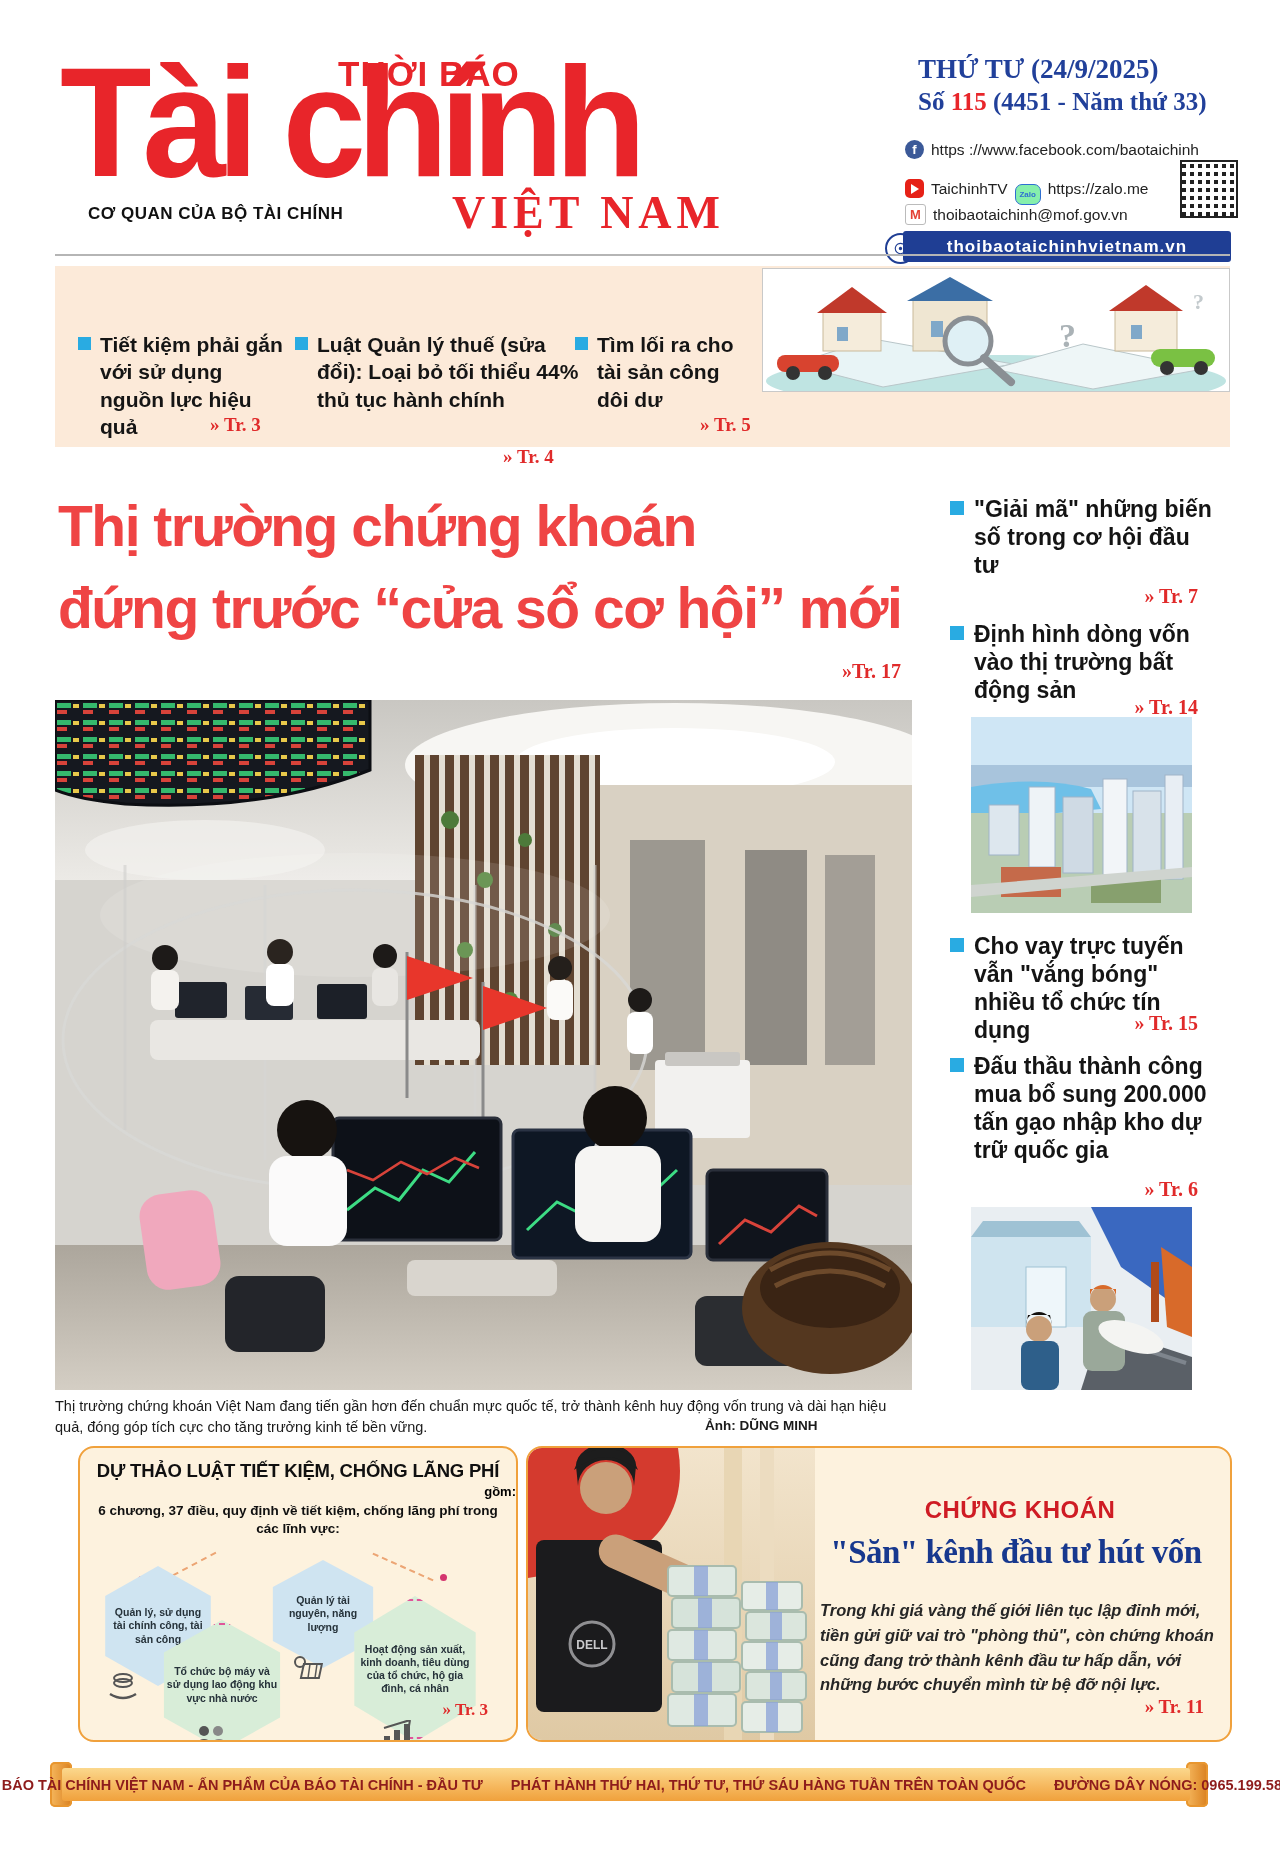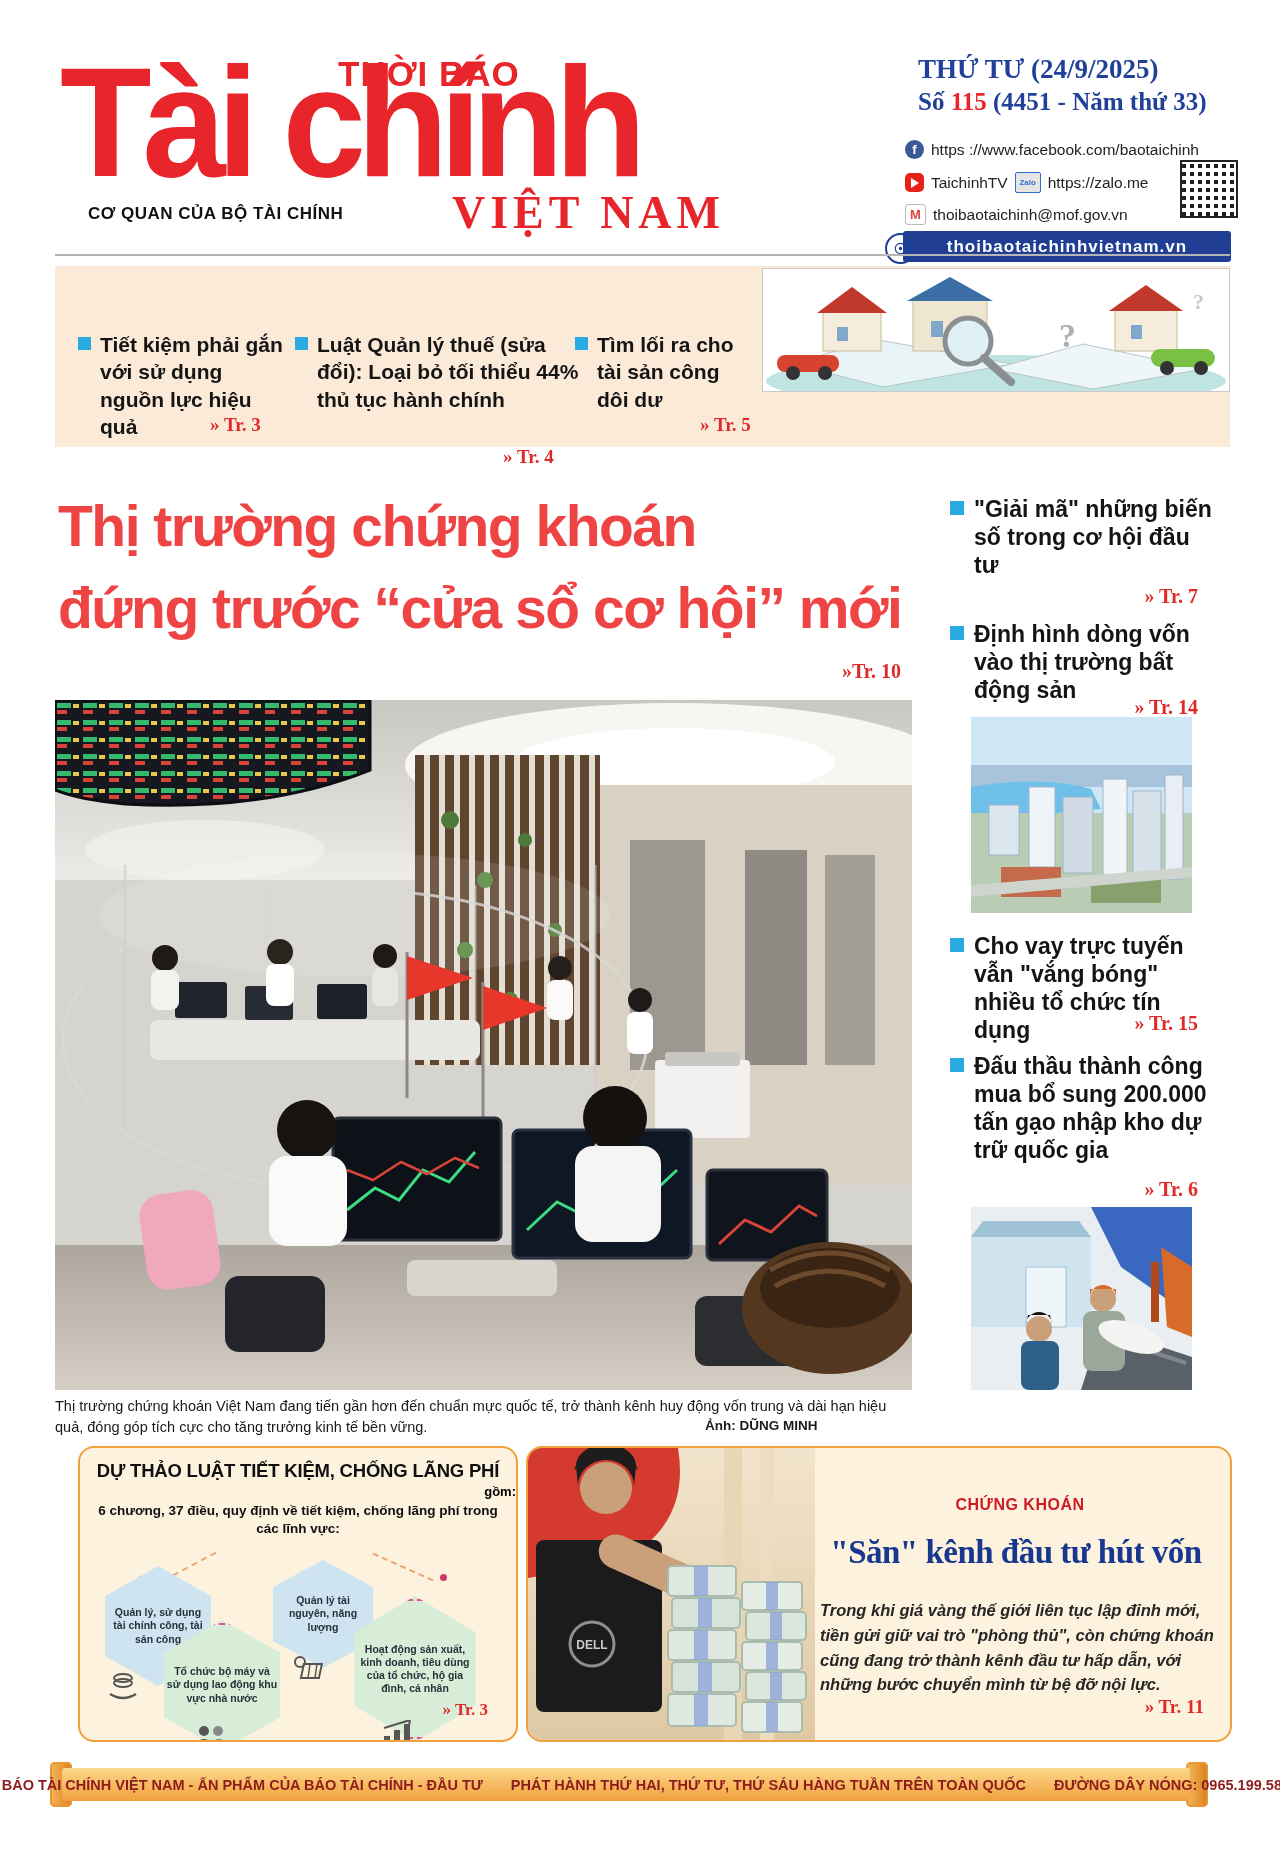--- a/index.html
+++ b/index.html
@@ -16,21 +16,21 @@
   .agency{left:88px;top:204px;font-size:17px;font-weight:bold;color:#111;letter-spacing:.5px;}
   .dateline{left:918px;top:54px;font-family:"Liberation Serif",serif;font-size:27px;font-weight:bold;color:#21409a;white-space:nowrap;}
   .issueline{left:918px;top:88px;font-family:"Liberation Serif",serif;font-size:25px;font-weight:bold;color:#21409a;white-space:nowrap;}
   .issueline .num{color:#e8252a;}
   .soc-row{left:905px;font-size:15.5px;color:#222;display:flex;align-items:center;gap:7px;white-space:nowrap;}
   .soc-ico{display:inline-flex;width:19px;height:19px;border-radius:4px;align-items:center;justify-content:center;
            color:#fff;font-size:13px;font-weight:bold;flex:0 0 auto;}
   .fb{background:#3b5998;border-radius:50%;}
   .yt{background:#e62117;border-radius:5px;font-size:9px;}
   .yt:before{content:"";display:block;width:0;height:0;border-left:8px solid #fff;border-top:5px solid transparent;border-bottom:5px solid transparent;}
-  .zl{background:#e5e5e5;border:1.5px solid #2f6fd1;color:#2f6fd1;font-size:8px;border-radius:2px;width:24px;}
+  .zl{background:#86efac;border:1.5px solid #2f6fd1;color:#2f6fd1;font-size:8px;border-radius:7px;width:24px;margin-top:12px;}
   .gm{background:#fff;border:1px solid #bbb;color:#e44235;border-radius:3px;}
   .qr{left:1180px;top:160px;width:54px;height:54px;border:2px solid #222;background:
       repeating-linear-gradient(0deg,#111 0 4px,#fff 4px 8px),
       repeating-linear-gradient(90deg,#111 0 4px,#fff 4px 8px);background-blend-mode:screen;}
   .webbar{left:903px;top:231px;width:328px;height:31px;background:#1f3e94;border-radius:3px;
           display:flex;align-items:center;justify-content:center;color:#fff;font-size:17px;font-weight:bold;letter-spacing:1px;}
   .globe{left:885px;top:233px;width:27px;height:27px;border-radius:50%;background:#fff;border:2px solid #1f3e94;
          display:flex;align-items:center;justify-content:center;color:#1f3e94;font-size:15px;font-weight:bold;}
   .mast-rule{left:55px;top:254px;width:1175px;height:2px;background:#b5b5b5;}
 
@@ -64,21 +64,21 @@
   .hex{position:absolute;display:flex;align-items:center;justify-content:center;text-align:center;
        font-size:10.5px;font-weight:bold;color:#26323a;line-height:1.25;padding:10px;
        clip-path:polygon(50% 0,94% 25%,94% 75%,50% 100%,6% 75%,6% 25%);}
   .hex.blue{background:#cfe4f1;}
   .hex.green{background:#d8edd8;outline:2px dashed #e0559a;outline-offset:-5px;}
   .dotline{position:absolute;border-top:2px dashed #e8925a;opacity:.8;}
   .dot{position:absolute;width:7px;height:7px;border-radius:50%;background:#d4356e;}
   .ibox .ref{position:absolute;right:28px;bottom:20px;font-size:17px;}
   .fbox{left:526px;width:702px;}
   .fbox .photo{position:absolute;left:0;top:0;width:287px;height:292px;}
-  .kicker{position:absolute;left:282px;top:48px;width:420px;text-align:center;font-size:16px;font-weight:bold;color:#cf1c24;letter-spacing:.5px;}
+  .kicker{position:absolute;left:282px;top:48px;width:420px;text-align:center;font-size:24px;font-weight:bold;color:#cf1c24;letter-spacing:.5px;}
   .fhl{position:absolute;left:262px;top:86px;width:452px;text-align:center;font-family:"Liberation Serif",serif;
        font-size:33px;font-weight:bold;color:#17388e;letter-spacing:-.5px;}
   .fbody{position:absolute;left:292px;top:150px;width:400px;font-size:16.5px;font-style:italic;font-weight:bold;
          color:#262626;line-height:1.5;}
   .fbox .ref{position:absolute;right:26px;bottom:22px;font-size:19px;}
 
   
   .foot-bar{left:62px;top:1768px;width:1128px;height:33px;border-radius:3px;
             background:linear-gradient(180deg,#fbd88d 0%,#f6b85e 55%,#f0a13c 100%);
             display:flex;align-items:center;justify-content:center;gap:14px;
@@ -164,21 +164,21 @@
         <circle cx="205" cy="72" r="23" fill="#dff0f5" stroke="#8a8f94" stroke-width="5"></circle>
         <line x1="221" y1="89" x2="248" y2="113" stroke="#8a8f94" stroke-width="8" stroke-linecap="round"></line>
         <text x="296" y="78" font-size="34" font-weight="bold" fill="#aab2b6" font-family="Liberation Serif,serif">?</text>
         <text x="430" y="40" font-size="22" font-weight="bold" fill="#c3cacd" font-family="Liberation Serif,serif">?</text>
       </svg>
     </div>
   </div>
 
   <div class="abs hl" style="top:498px;">Thị trường chứng khoán</div>
   <div class="abs hl" style="top:580px;">đứng trước “cửa sổ cơ hội” mới</div>
-  <span class="abs ref hl-ref">»Tr. 10</span>
+  <span class="abs ref hl-ref">»Tr. 17</span>
 
   <div class="abs lead-photo">
     <svg width="857" height="690" viewBox="0 0 857 690">
       <defs>
         <linearGradient id="ceil" x1="0" y1="0" x2="0" y2="1">
           <stop offset="0" stop-color="#c9c7c2"></stop>
             <stop offset="1" stop-color="#eceae6"></stop>
         </linearGradient>
         <linearGradient id="floor" x1="0" y1="0" x2="0" y2="1">
           <stop offset="0" stop-color="#aca69c"></stop>

